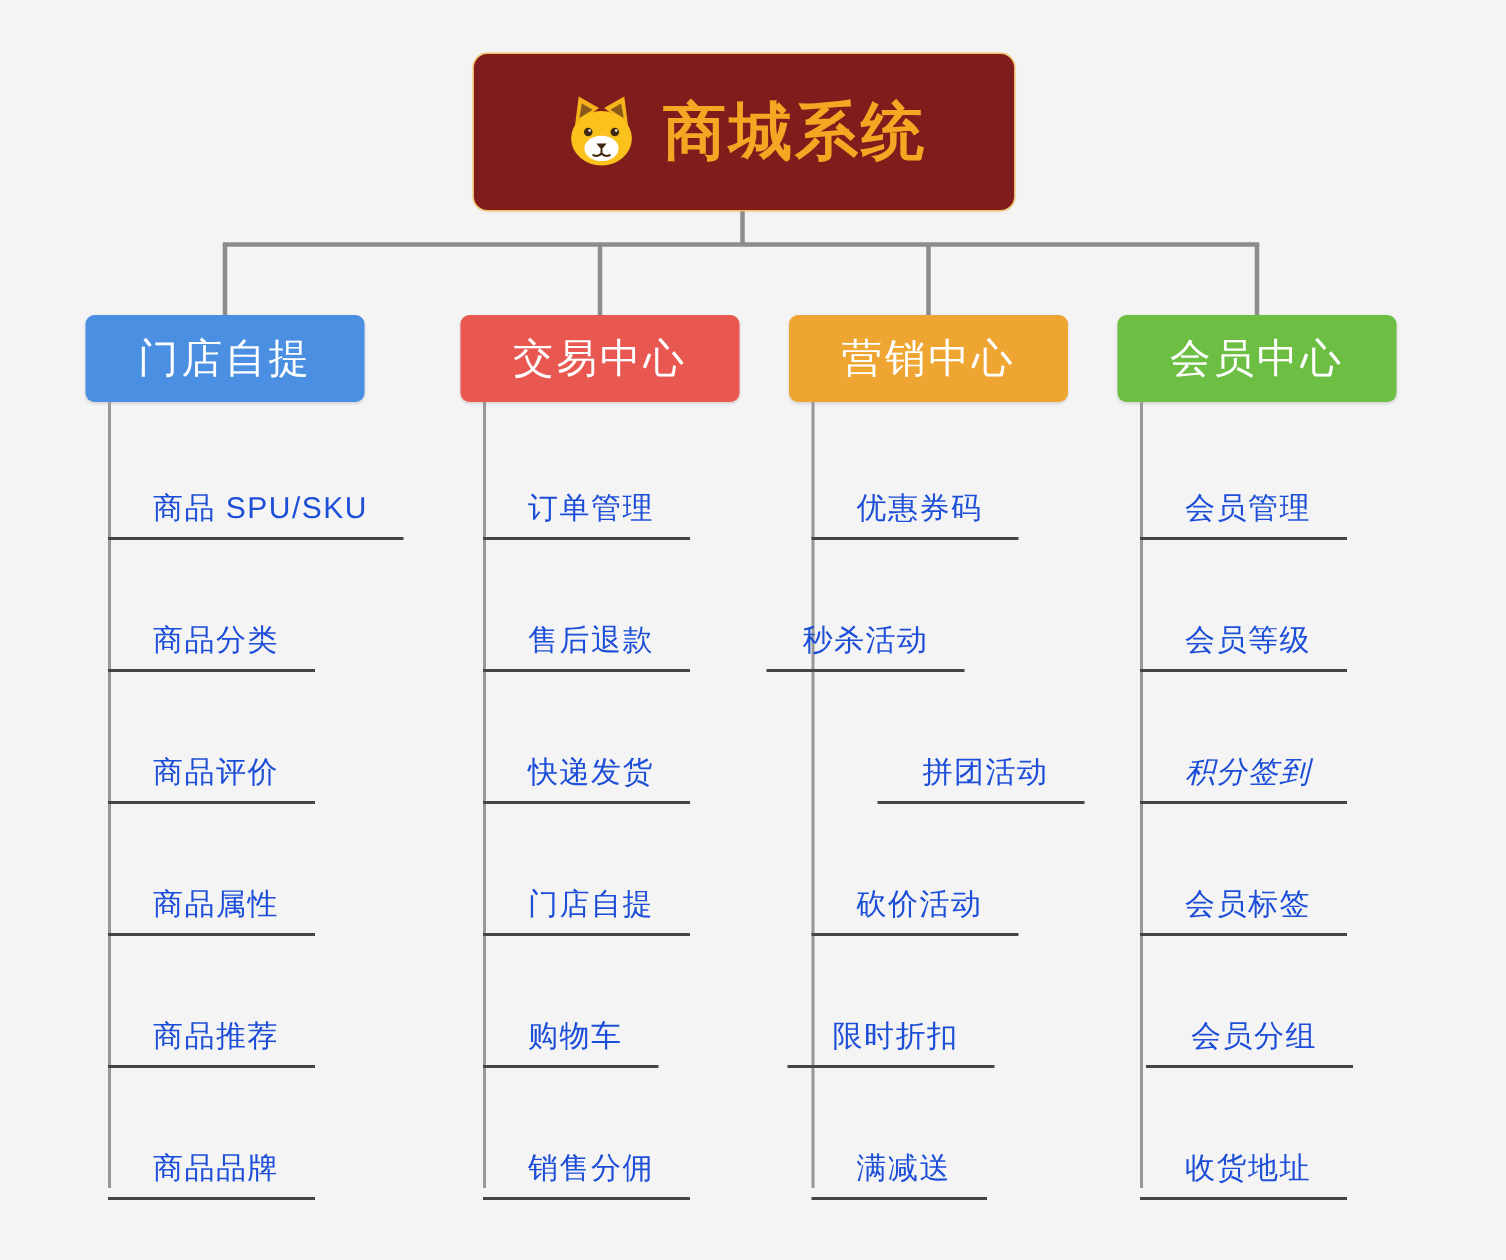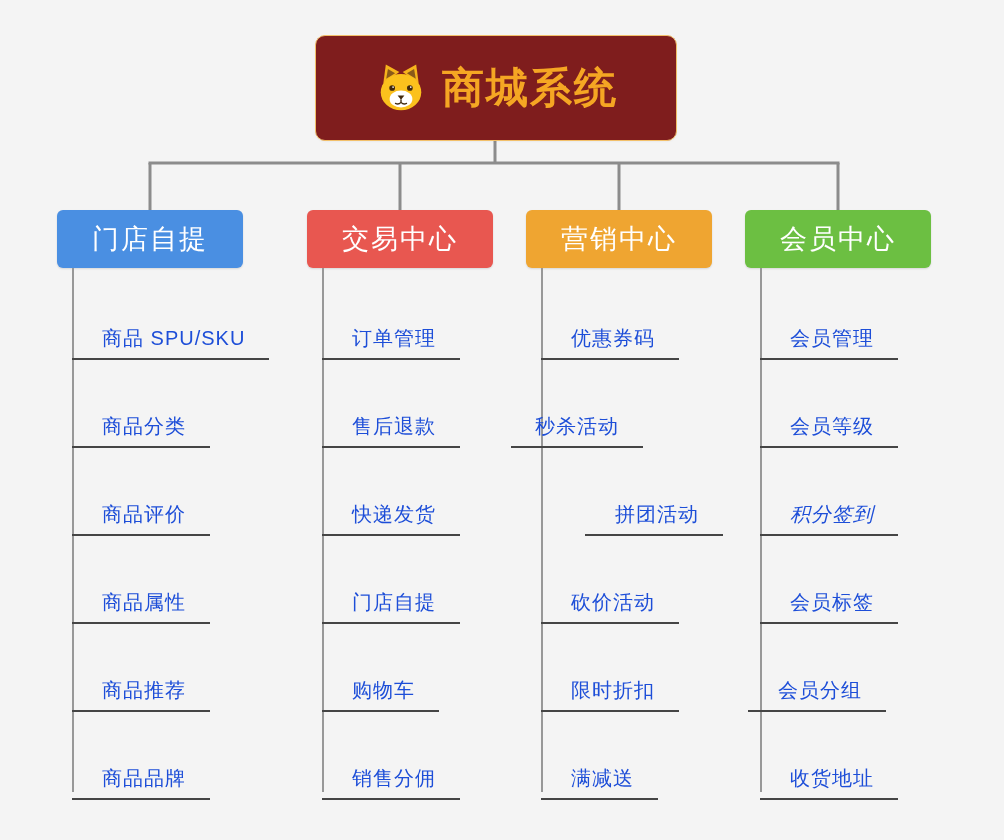--- a/index.html
+++ b/index.html
@@ -127,21 +127,21 @@
       </div>
       <div class="child-item" style="left: 511px; top: 398px; padding-left: 24px;">
         <span>秒杀活动</span>
       </div>
       <div class="child-item" style="left: 541px; top: 486px; margin-left: 44px;">
         <span>拼团活动</span>
       </div>
       <div class="child-item" style="left: 541px; top: 574px;">
         <span>砍价活动</span>
       </div>
-      <div class="child-item" style="left: 541px; top: 662px;">
+      <div class="child-item" style="left: 525px; top: 662px;">
         <span>限时折扣</span>
       </div>
       <div class="child-item" style="left: 541px; top: 750px;">
         <span>满减送</span>
       </div>
       <div class="branch-node" style="left: 745px; background: rgb(108, 191, 66);">
         <span>会员中心</span>
       </div>
       <div class="vline" style="left: 760px;"></div>
       <div class="child-item" style="left: 760px; top: 310px;">
@@ -149,21 +149,21 @@
       </div>
       <div class="child-item" style="left: 760px; top: 398px;">
         <span>会员等级</span>
       </div>
       <div class="child-item" style="left: 760px; top: 486px; font-style: italic;">
         <span>积分签到</span>
       </div>
       <div class="child-item" style="left: 760px; top: 574px;">
         <span>会员标签</span>
       </div>
-      <div class="child-item" style="left: 748px; top: 662px;">
+      <div class="child-item" style="left: 764px; top: 662px;">
         <span>会员分组</span>
       </div>
       <div class="child-item" style="left: 760px; top: 750px; font-family: Liberation Mono, monospace;">
         <span>收货地址</span>
       </div>
     </div>
 
 </div>
 
 </body></html>

